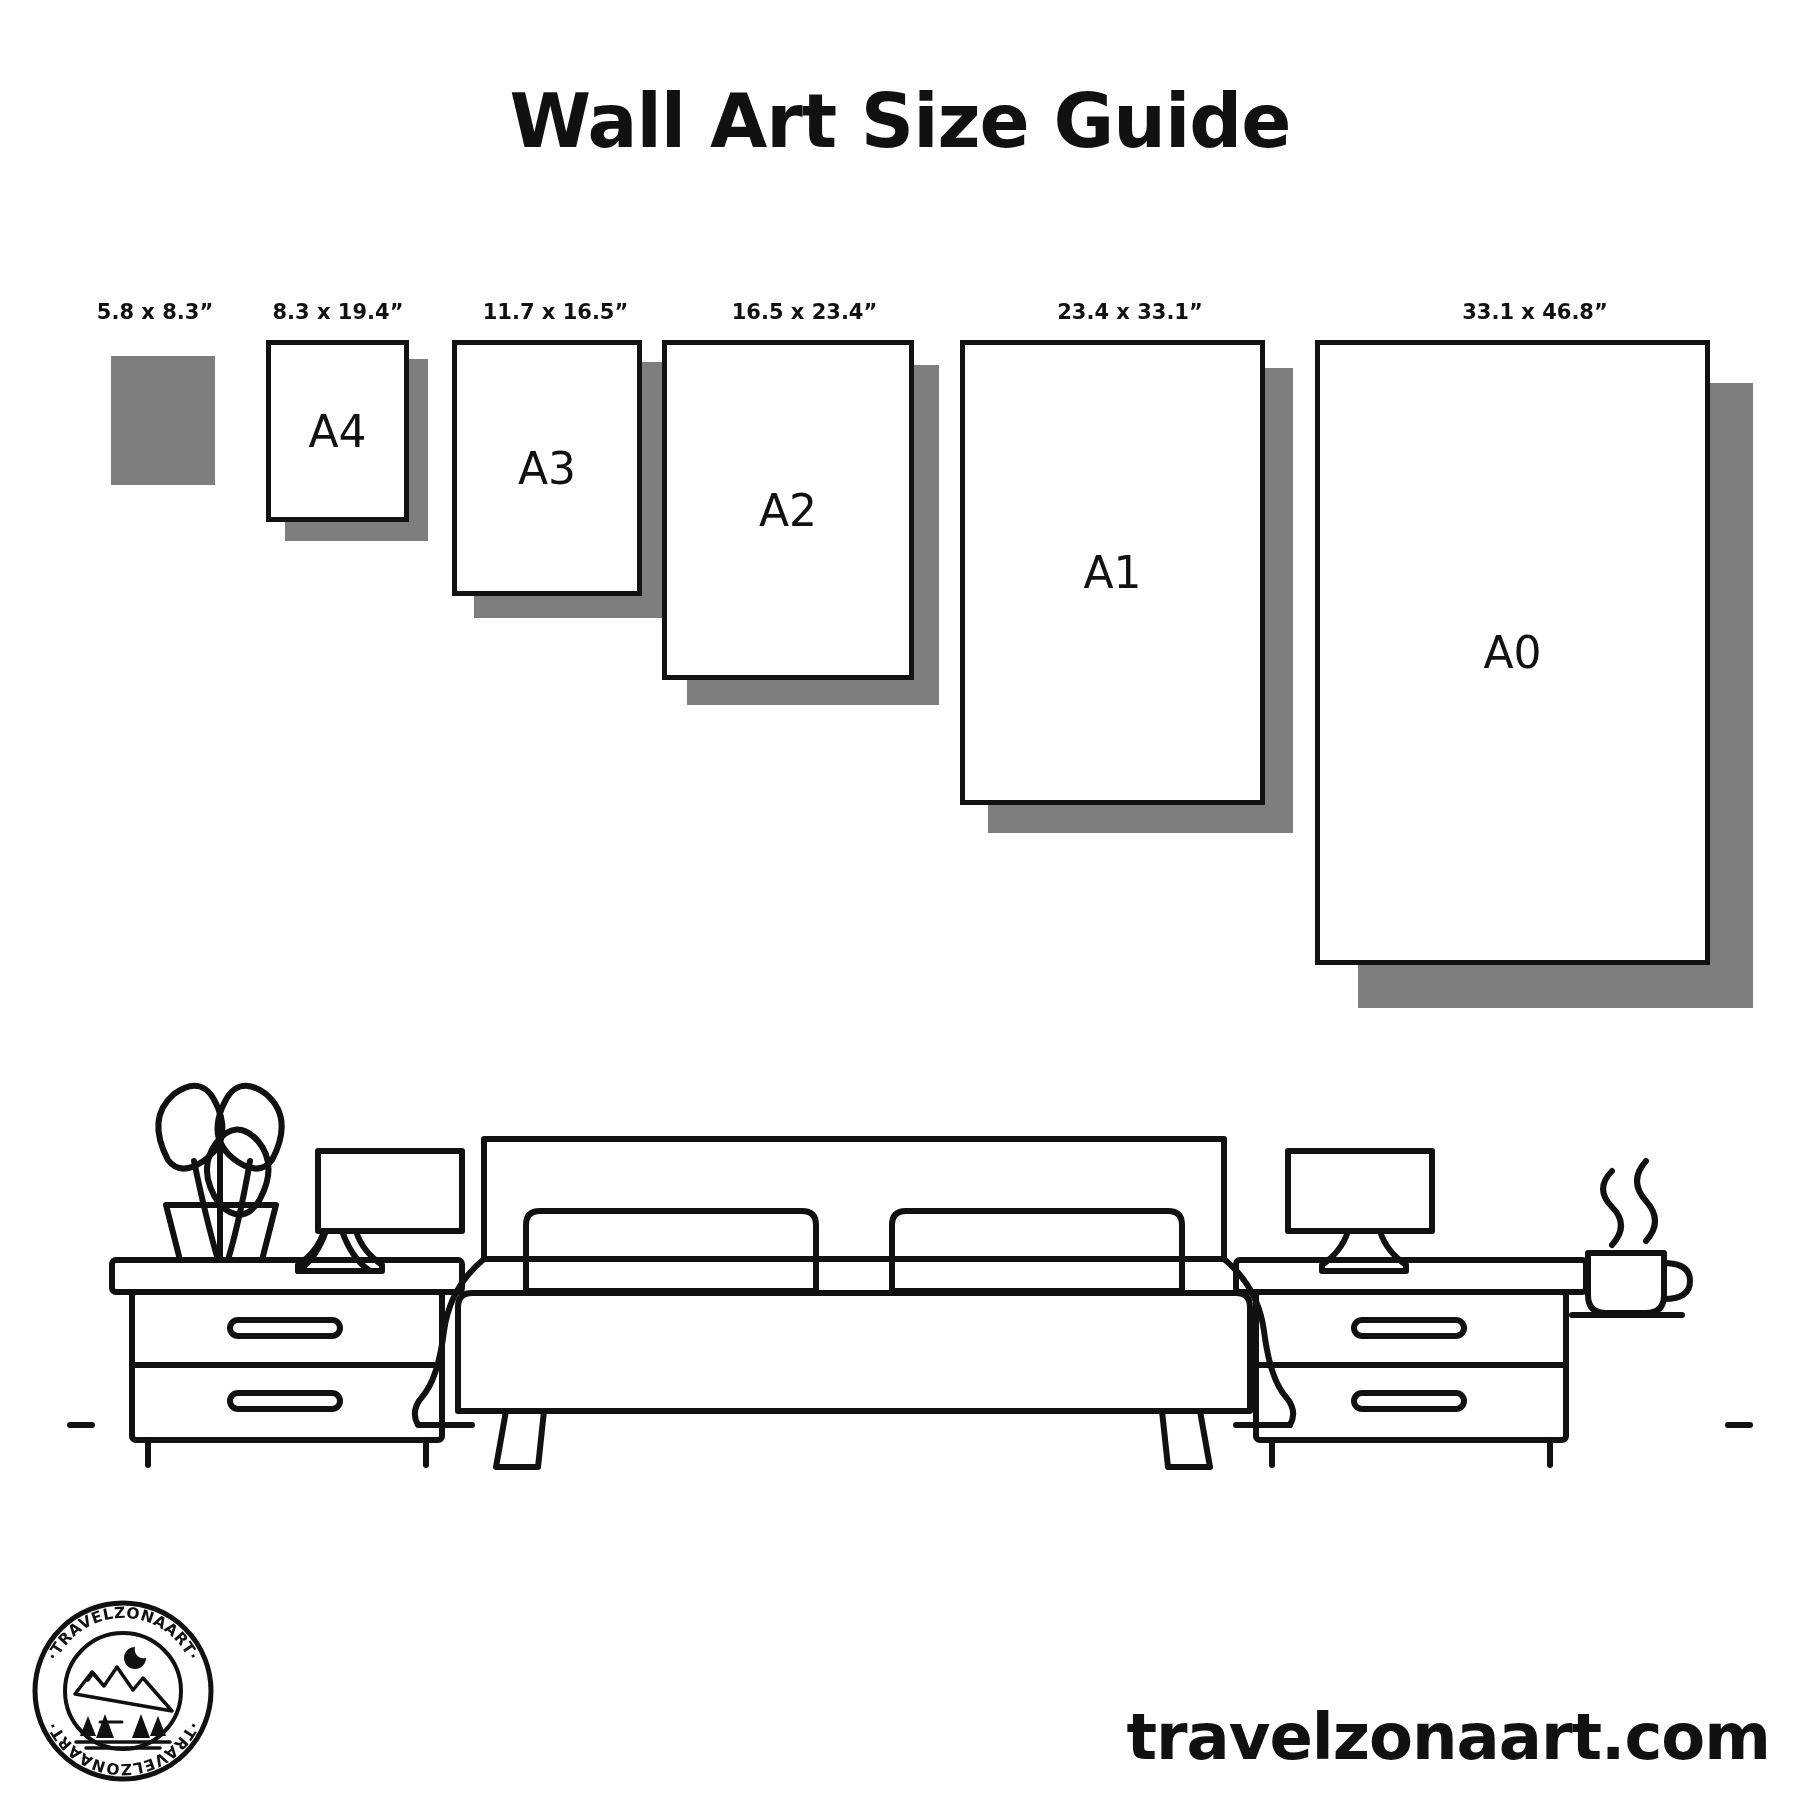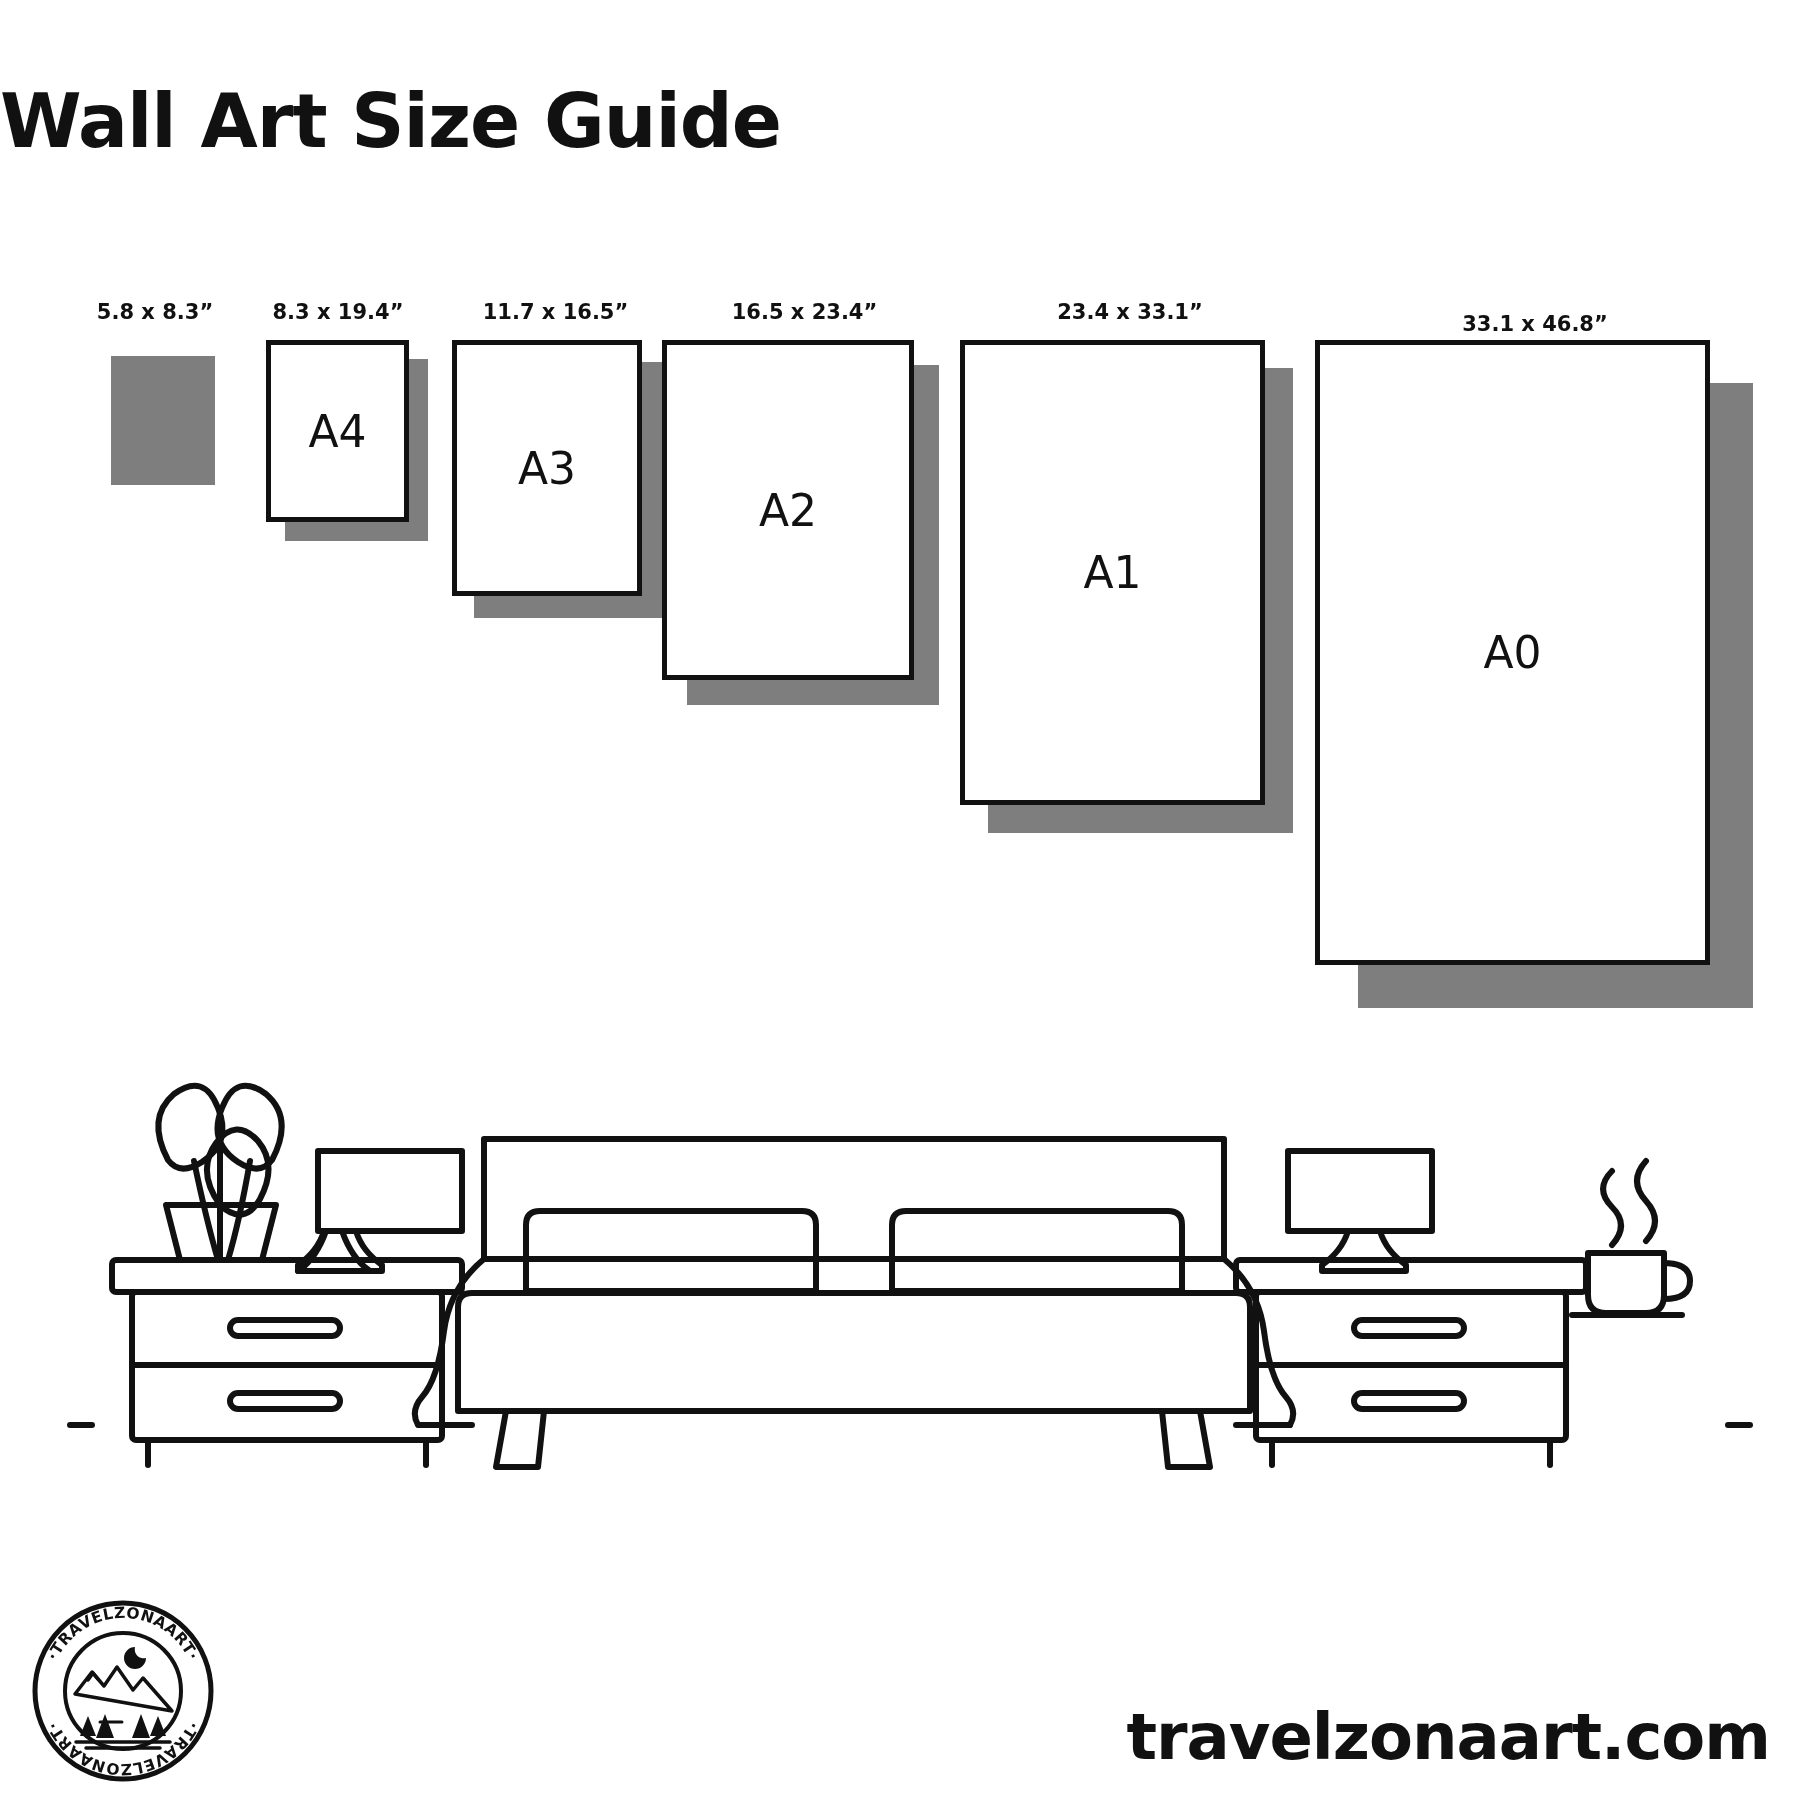--- a/index.html
+++ b/index.html
@@ -15,21 +15,21 @@
     font-family: "DejaVu Sans", "Liberation Sans", sans-serif;
     color: #000000;
   }
 
   
   .title {
     position: absolute;
     top: 78px;
     left: 0;
     width: 1800px;
-    text-align: left;
+    text-align: center;
     font-size: 74px;
     font-weight: bold;
     letter-spacing: -1px;
     color: #111111;
   }
 
   
   .chart-area {
     position: absolute;
     top: 0;
@@ -156,21 +156,21 @@
     <div class="size-caption" style="top:0;">23.4 x 33.1”</div>
     <div class="frame-wrap" style="top:40px; left:0; width:340px; height:510px;">
       <div class="frame-shadow" style="left:28px; top:28px; width:305px; height:465px;"></div>
       <div class="frame-box" style="left:0; top:0; width:305px; height:465px;justify-content:center;">
         <span class="frame-label">A1</span>
       </div>
     </div>
   </div>
 
   <div class="size-item" style="left:1315px; top:300px; width:440px;">
-    <div class="size-caption" style="top:12px;text-align:center;">33.1 x 46.8”</div>
+    <div class="size-caption" style="top:0;text-align:center;">33.1 x 46.8”</div>
     <div class="frame-wrap" style="top:40px; left:0; width:440px; height:680px;">
       <div class="frame-shadow" style="left:43px; top:43px; width:395px; height:625px;"></div>
       <div class="frame-box" style="left:0; top:0; width:395px; height:625px;">
         <span class="frame-label">A0</span>
       </div>
     </div>
   </div>
 </div>
 
 <div class="scene">

